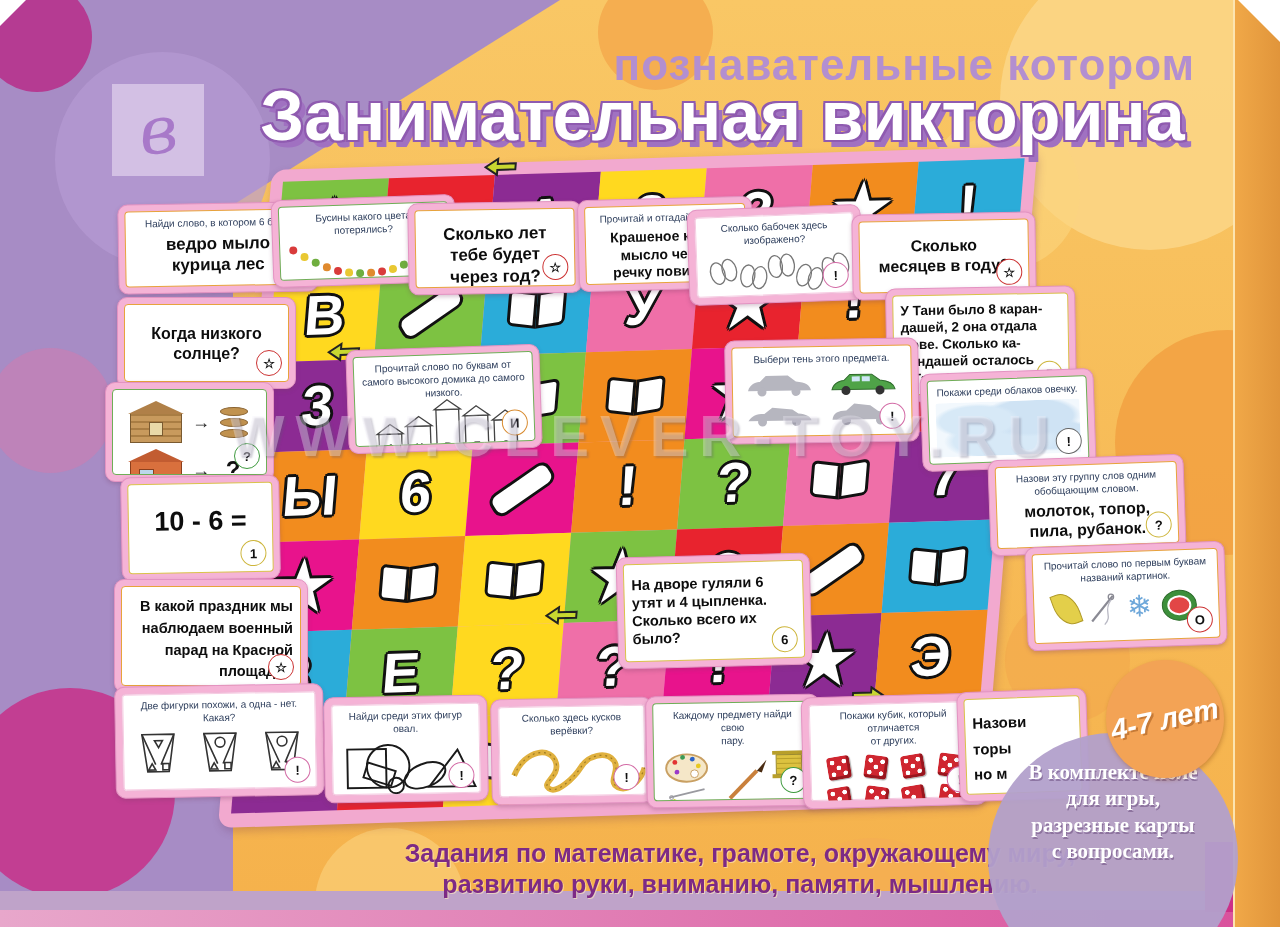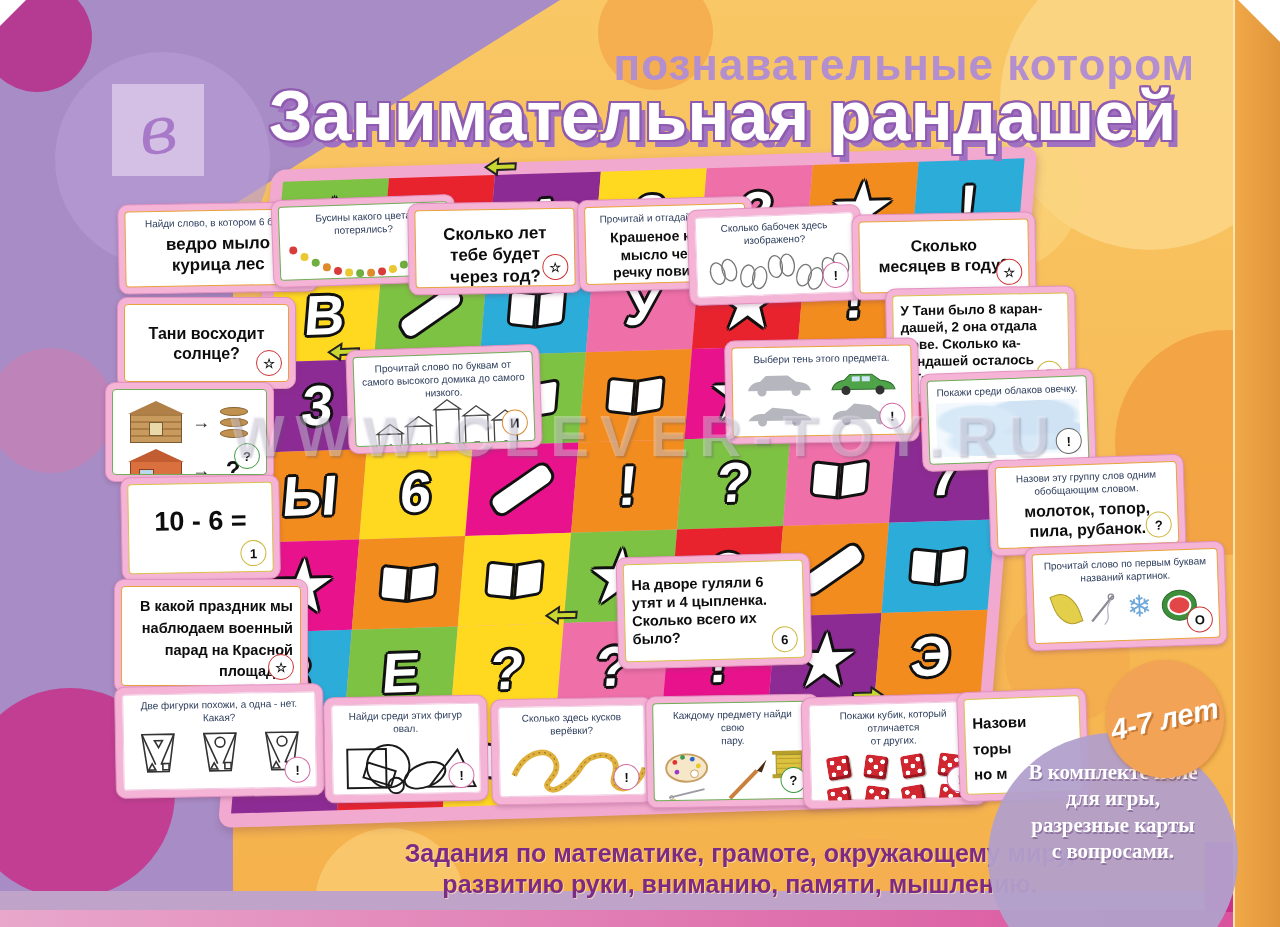--- a/index.html
+++ b/index.html
@@ -189,21 +189,21 @@
 <div class="circ yc6"></div>
 <div class="circ yc7"></div>
 <div class="abs strip1"></div>
 <div class="abs strip2"></div>
 <div class="abs br-magenta"></div>
 <div class="abs band-right"></div>
 <div class="abs corner-tl"></div>
 <div class="abs corner-tr"></div>
 
 <div class="abs subtitle">познавательные котором</div>
-<div class="abs title">Занимательная рандашей</div>
+<div class="abs title">Занимательная викторина</div>
 <div class="abs logo">
   <span>в</span>
 </div>
 
 <div class="abs board-frame">
   <div class="board-grid">
       <div class="cell" style="background: rgb(125, 194, 66);">
         <span class="glyph star">★</span>
       </div>
       <div class="cell" style="background: rgb(232, 35, 46);">
@@ -469,21 +469,21 @@
   <div class="cb">Сколько
 месяцев в году?</div>
   <div class="ic">
         <span>☆</span>
       </div>
 </div>
   </div>
 
 <div class="card c6">
     <div class="face">
-  <div class="cb">Тани восходит
+  <div class="cb">Когда низкого
 солнце?</div>
   <div class="ic">
         <span>☆</span>
       </div>
 </div>
   </div>
 
 <div class="card c7">
     <div class="face fy">
   <div class="cb">У Тани было 8 каран-

